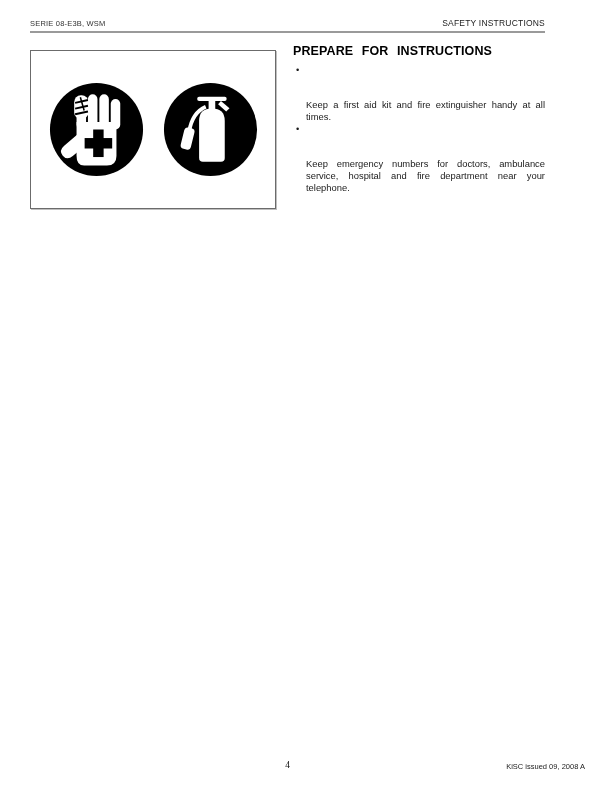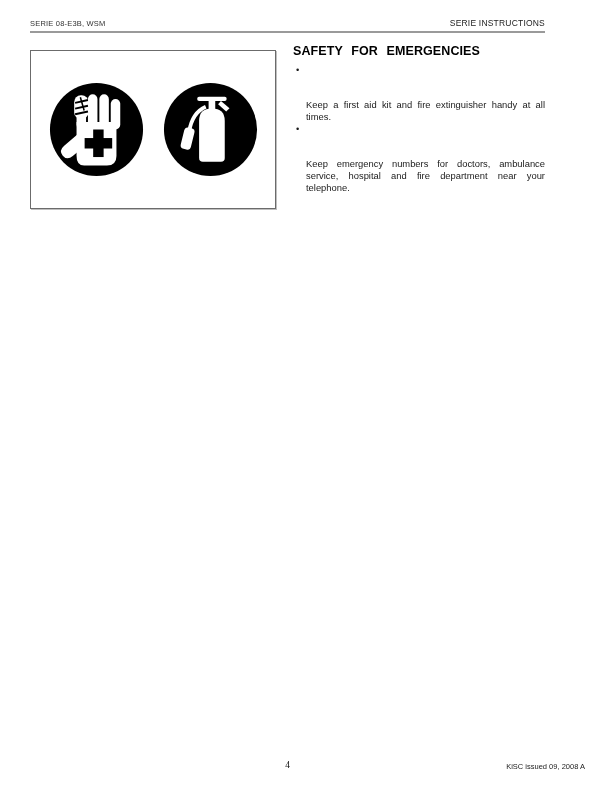--- a/index.html
+++ b/index.html
@@ -76,21 +76,21 @@
   }
   .footer-right {
     position:absolute; right:27px; top:762px;
     font-size:7.5px; color:#222; white-space:nowrap;
   }
 </style>
 </head>
 <body>
 
 <div class="header-left">SERIE 08-E3B, WSM</div>
-<div class="header-right">SERIE INSTRUCTIONS</div>
+<div class="header-right">SAFETY INSTRUCTIONS</div>
 <div class="header-rule"></div>
 
 <div class="figure-box">
 
   <svg class="icon-circle" viewBox="0 0 100 100" aria-hidden="true">
     <circle cx="50" cy="50" r="49" fill="#000"></circle>
     <g fill="#fff">
 
       <path d="M36 50 L16 67 Q10 72 14.5 77.5 Q19 83 25 78 L42 64 Z"></path>
 
@@ -130,21 +130,21 @@
 
       <path d="M45 26 Q31 32 27.5 52" stroke="#fff" stroke-width="4" fill="none"></path>
 
       <rect x="20.5" y="48" width="11" height="23" rx="4" transform="rotate(14 26 59)"></rect>
     </g>
   </svg>
 
 </div>
 
 <div class="content">
-  <div class="section-title">SAFETY FOR EMERGENCIES</div>
+  <div class="section-title">PREPARE FOR INSTRUCTIONS</div>
 
   <div class="bullet-item">
     <span class="bullet-marker">•</span>
     <p class="bullet-text">Keep a first aid kit and fire extinguisher handy at all times.</p>
   </div>
 
   <div class="bullet-item">
     <span class="bullet-marker">•</span>
     <p class="bullet-text">Keep emergency numbers for doctors, ambulance service, hospital and fire department near your telephone.</p>
   </div>

